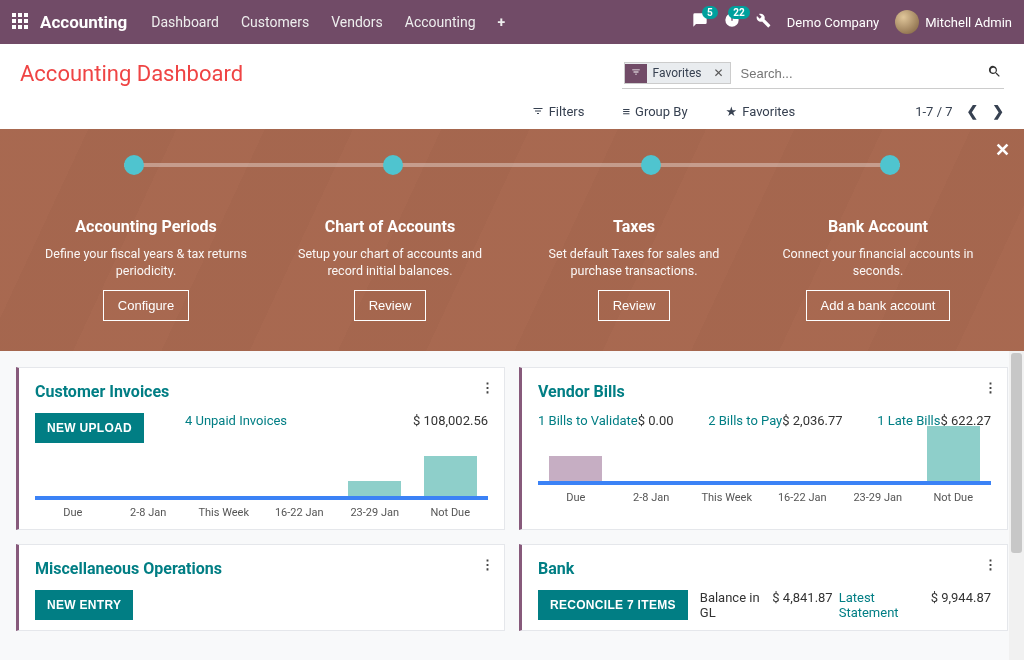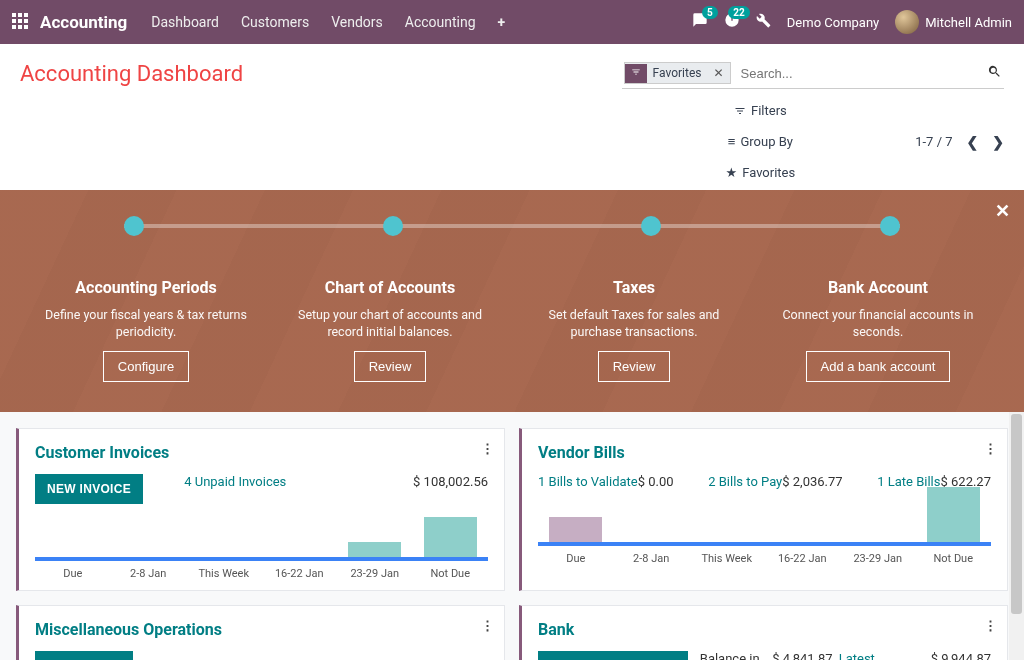--- a/index.html
+++ b/index.html
@@ -54,21 +54,21 @@
   .cp-title { font-size:22px; color:#ef4444; font-weight:400;}
   .cp-search { flex:1; margin-left:auto; max-width:495px; display:flex; align-items:center; border-bottom:1px solid #ccc; padding:4px 2px; gap:8px; position:relative;}
   .facet { background:#e9ecef; border:1px solid #ccc; display:inline-flex; align-items:center; padding:0; font-size:12px;}
   .facet .facet-icon { background:var(--navbar-bg); color:#fff; padding:3px 6px; font-size:11px;}
   .facet .facet-label { padding:3px 6px; }
   .facet .facet-x { padding:3px 6px; cursor:pointer; color:#555;}
   .cp-search input { flex:1; border:none; outline:none; font-size:13px; background:transparent;}
   .cp-search .search-icon { position:absolute; right:2px; cursor:pointer; color:#333;}
   .cp-row2 { display:flex; align-items:center; padding:14px 0 10px 0;}
   .cp-row2 .left-spacer { flex:1; }
-  .toolbar { display:flex; gap:16px; align-items:center; color:#374151; font-size:13px;flex-direction:column;}
+  .toolbar { display:flex; gap:38px; align-items:center; color:#374151; font-size:13px;}
   .toolbar .tb-item{ cursor:pointer; display:flex; align-items:center; gap:5px;}
   .pager { margin-left:auto; display:flex; align-items:center; gap:14px;}
   .pager .chev{cursor:pointer; color:#374151; font-size:14px; font-weight:700;}
   
   .onboard { position:relative; background:
       linear-gradient(rgba(164,100,76,.78),rgba(164,100,76,.78)),
       repeating-linear-gradient(115deg,#b6795f 0 80px,#a86f56 80px 160px);
       color:#fff;
       padding:18px 24px 30px 24px;
   }
@@ -237,21 +237,21 @@
 </div>
 
 <div class="content-scroll">
 <div class="kanban-wrap">
   <div class="k-grid">
 
     <div class="card">
       <span class="dots">⋮</span>
       <h4>Customer Invoices</h4>
       <div class="row">
-        <button class="primary-btn">NEW INVOICE</button>
+        <button class="primary-btn">NEW UPLOAD</button>
         <span class="link" style="flex:1;text-align:center;">4 Unpaid Invoices</span>
         <span class="kpi">$ 108,002.56</span>
       </div>
       <div class="mini-chart" id="chart-cust">
             <div class="mc-col">
               <div class="mc-bar" style="height: 0px;"></div>
               <div class="mc-label">Due</div>
             </div>
             <div class="mc-col">
               <div class="mc-bar" style="height: 0px;"></div>

